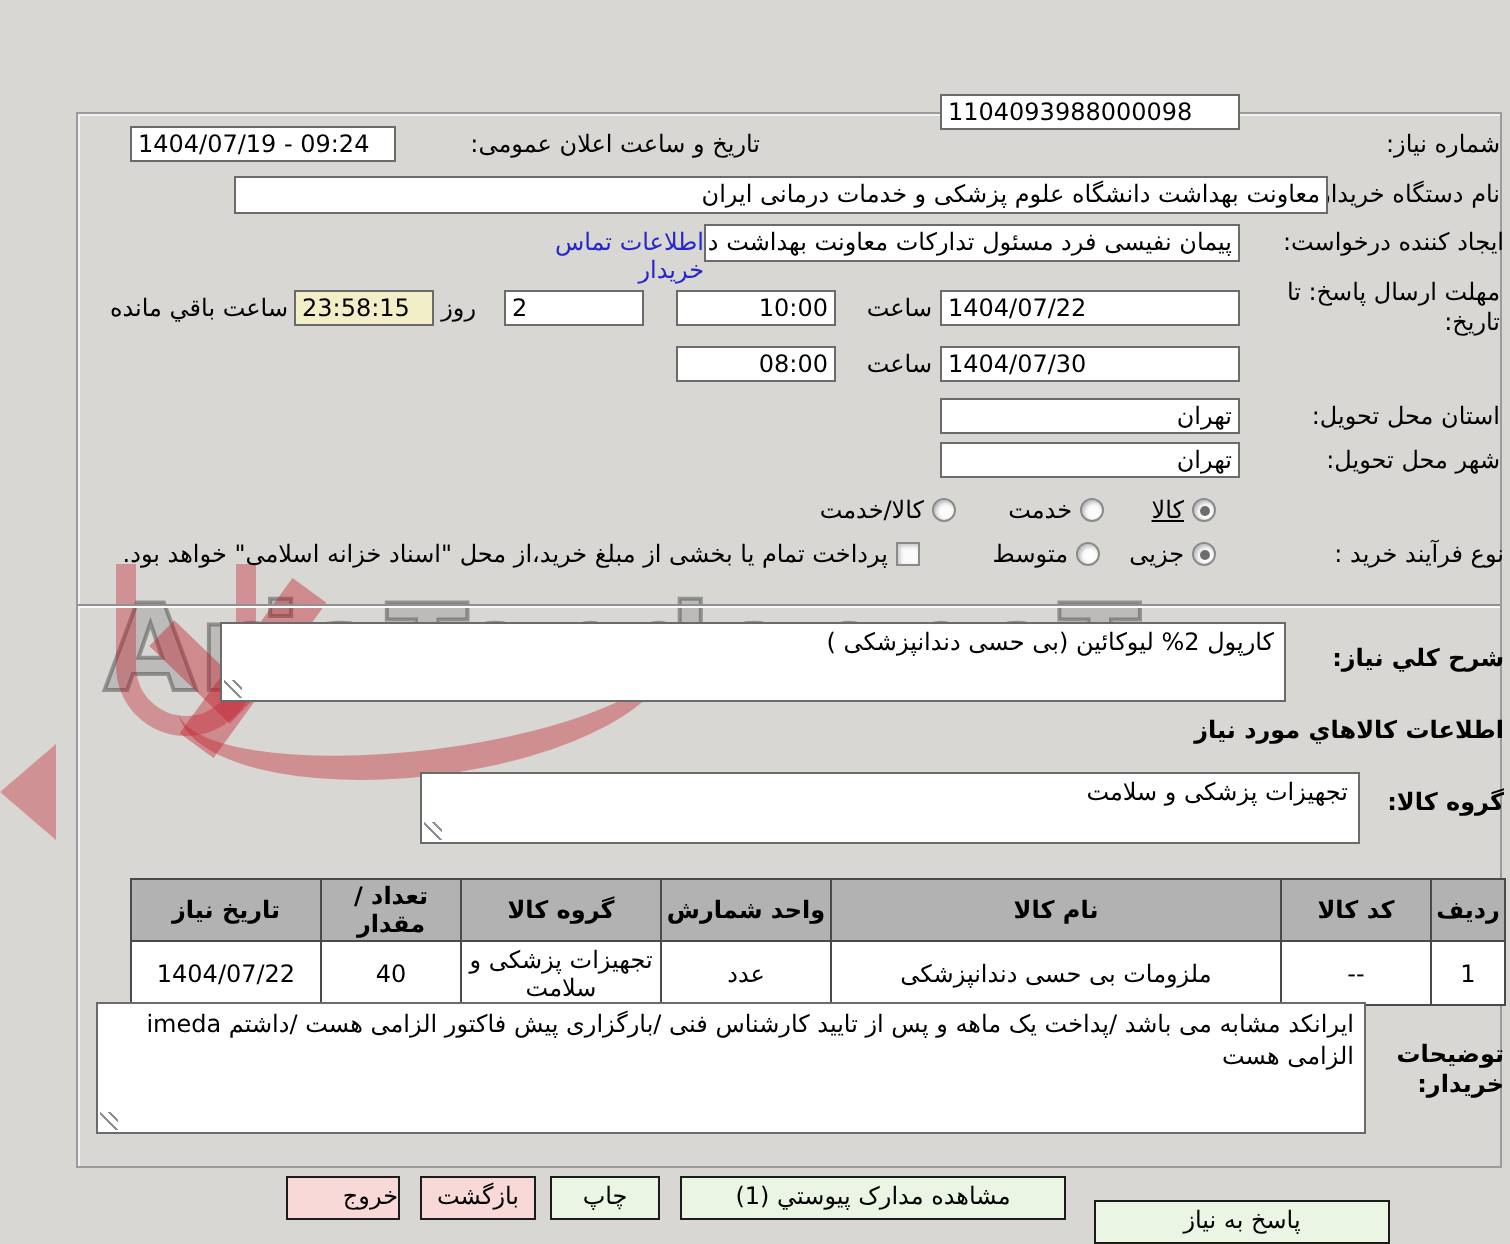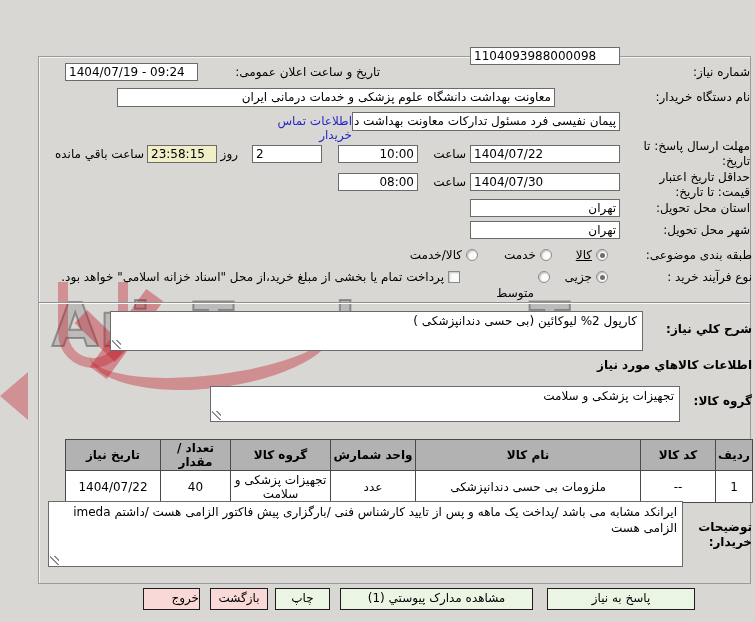--- a/index.html
+++ b/index.html
@@ -129,57 +129,56 @@
 
   <div class="panel"></div>
   <div class="divider"></div>
 
   <div class="lbl" style="left:628px; top:65px; width:122px;">شماره نیاز:</div>
   <div class="txt center ltr" style="left:470px; top:47px; width:150px; height:18px;">1104093988000098</div>
   <div class="lbl" style="left:200px; top:65px; width:180px;">تاریخ و ساعت اعلان عمومی:</div>
   <div class="txt center ltr" style="left:65px; top:63px; width:133px; height:18px;">1404/07/19 - 09:24</div>
 
   <div class="lbl" style="left:628px; top:90px; width:122px;">نام دستگاه خریدار:</div>
-  <div class="txt nowrap" style="left:117px; top:88px; width:438px; height:19px;">معاونت بهداشت دانشگاه علوم پزشکی و خدمات درمانی ایران</div>
-
+  <div class="txt nowrap" style="left:117px; top:88px; width:547px; height:19px;">معاونت بهداشت دانشگاه علوم پزشکی و خدمات درمانی ایران</div>
+
+  <div class="lbl" style="left:624px; top:114px; width:128px;">ایجاد کننده درخواست:</div>
   <div class="txt nowrap" style="left:352px; top:112px; width:268px; height:19px;">پیمان نفیسی فرد مسئول تدارکات  معاونت بهداشت دانشگاه علوم پزشکی و خد</div>
   <div class="link" style="left:250px; top:114px; width:102px;">اطلاعات تماس خریدار</div>
 
   <div class="lbl wrap" style="left:630px; top:139px; width:120px;">مهلت ارسال پاسخ: تا تاریخ:</div>
   <div class="txt center ltr" style="left:470px; top:145px; width:150px; height:18px;">1404/07/22</div>
   <div class="lbl" style="left:424px; top:147px; width:42px;">ساعت</div>
   <div class="txt ltr" style="left:338px; top:145px; width:80px; height:18px; text-align:right;">10:00</div>
   <div class="txt center ltr" style="left:252px; top:145px; width:70px; height:18px;">2</div>
   <div class="lbl" style="left:208px; top:147px; width:30px;">روز و</div>
   <div class="txt center ltr yellow" style="left:147px; top:145px; width:70px; height:18px;">23:58:15</div>
   <div class="lbl" style="left:40px; top:147px; width:104px;">ساعت باقي مانده</div>
 
-  <div class="lbl wrap" style="left:630px; top:170px; width:120px;">حداقل تاریخ اعتبار قیمت: تا تاریخ:</div>
   <div class="txt center ltr" style="left:470px; top:173px; width:150px; height:18px;">1404/07/30</div>
   <div class="lbl" style="left:424px; top:175px; width:42px;">ساعت</div>
   <div class="txt ltr" style="left:338px; top:173px; width:80px; height:18px; text-align:right;">08:00</div>
 
   <div class="lbl" style="left:630px; top:201px; width:120px;text-align:right;">استان محل تحویل:</div>
   <div class="txt" style="left:470px; top:199px; width:150px; height:18px;">تهران</div>
   <div class="lbl" style="left:630px; top:223px; width:120px;">شهر محل تحویل:</div>
   <div class="txt" style="left:470px; top:221px; width:150px; height:18px;">تهران</div>
 
-  <div class="lbl" style="left:616px; top:248px; width:136px;">طبقه بندی موضوعی:</div>
   <div class="radio selected" style="left:596px; top:249px;"></div>
   <div class="lbl" style="left:558px; top:248px; width:34px;text-decoration:underline;">کالا</div>
   <div class="radio" style="left:540px; top:249px;"></div>
   <div class="lbl" style="left:494px; top:248px; width:42px;">خدمت</div>
   <div class="radio" style="left:466px; top:249px;"></div>
   <div class="lbl" style="left:388px; top:248px; width:74px;">کالا/خدمت</div>
 
   <div class="lbl" style="left:640px; top:270px; width:112px;">نوع فرآیند خرید :</div>
   <div class="radio selected" style="left:596px; top:271px;"></div>
   <div class="lbl" style="left:556px; top:270px; width:36px;">جزیی</div>
   <div class="radio" style="left:538px; top:271px;"></div>
-  <div class="lbl" style="left:482px; top:270px; width:52px;margin-top:16px;">متوسط</div>
+  <div class="lbl" style="left:482px; top:270px; width:52px;">متوسط</div>
   <div class="chk" style="left:448px; top:271px;"></div>
   <div class="lbl wrap" style="left:58px; top:270px; width:386px; text-align:right;">پرداخت تمام یا بخشی از مبلغ خرید،از محل "اسناد خزانه اسلامی" خواهد بود.</div>
 
   <div class="lbl b" style="left:645px; top:322px; width:107px;">شرح کلي نیاز:</div>
   <div class="txt area" style="left:110px; top:311px; width:533px; height:40px;">کارپول 2% لیوکائین (بی حسی دندانپزشکی )</div>
 
   <div class="lbl b" style="left:500px; top:358px; width:252px;">اطلاعات کالاهاي مورد نیاز</div>
 
   <div class="lbl b" style="left:675px; top:394px; width:77px;">گروه کالا:</div>
   <div class="txt area" style="left:210px; top:386px; width:470px; height:36px;">تجهیزات پزشکی و سلامت</div>
@@ -214,19 +213,19 @@
         <td>تجهیزات پزشکی و سلامت</td>
         <td class="ltr">40</td>
         <td class="ltr">1404/07/22</td>
       </tr>
     </tbody>
   </table>
 
   <div class="lbl b wrap" style="left:691px; top:520px; width:61px; text-align:right;">توضیحات خریدار:</div>
   <div class="txt area" style="left:48px; top:501px; width:635px; height:66px; line-height:16px;text-align:right;">ایرانکد مشابه می باشد /پداخت یک ماهه و پس از تایید کارشناس فنی /بارگزاری پیش فاکتور الزامی هست /داشتم imeda الزامی هست</div>
 
-  <div class="btn green" style="left:547px; width:148px;">پاسخ به نیاز</div>
+  <div class="btn green" style="left:547px; width:148px;margin-top:12px;">پاسخ به نیاز</div>
   <div class="btn green" style="left:340px; width:193px;">مشاهده مدارک پیوستي (1)</div>
   <div class="btn green" style="left:275px; width:55px;">چاپ</div>
   <div class="btn pink" style="left:210px; width:58px;">بازگشت</div>
   <div class="btn pink" style="left:143px; width:57px;padding-left:32px;">خروج</div>
 
 </div>
 
 </body></html>

